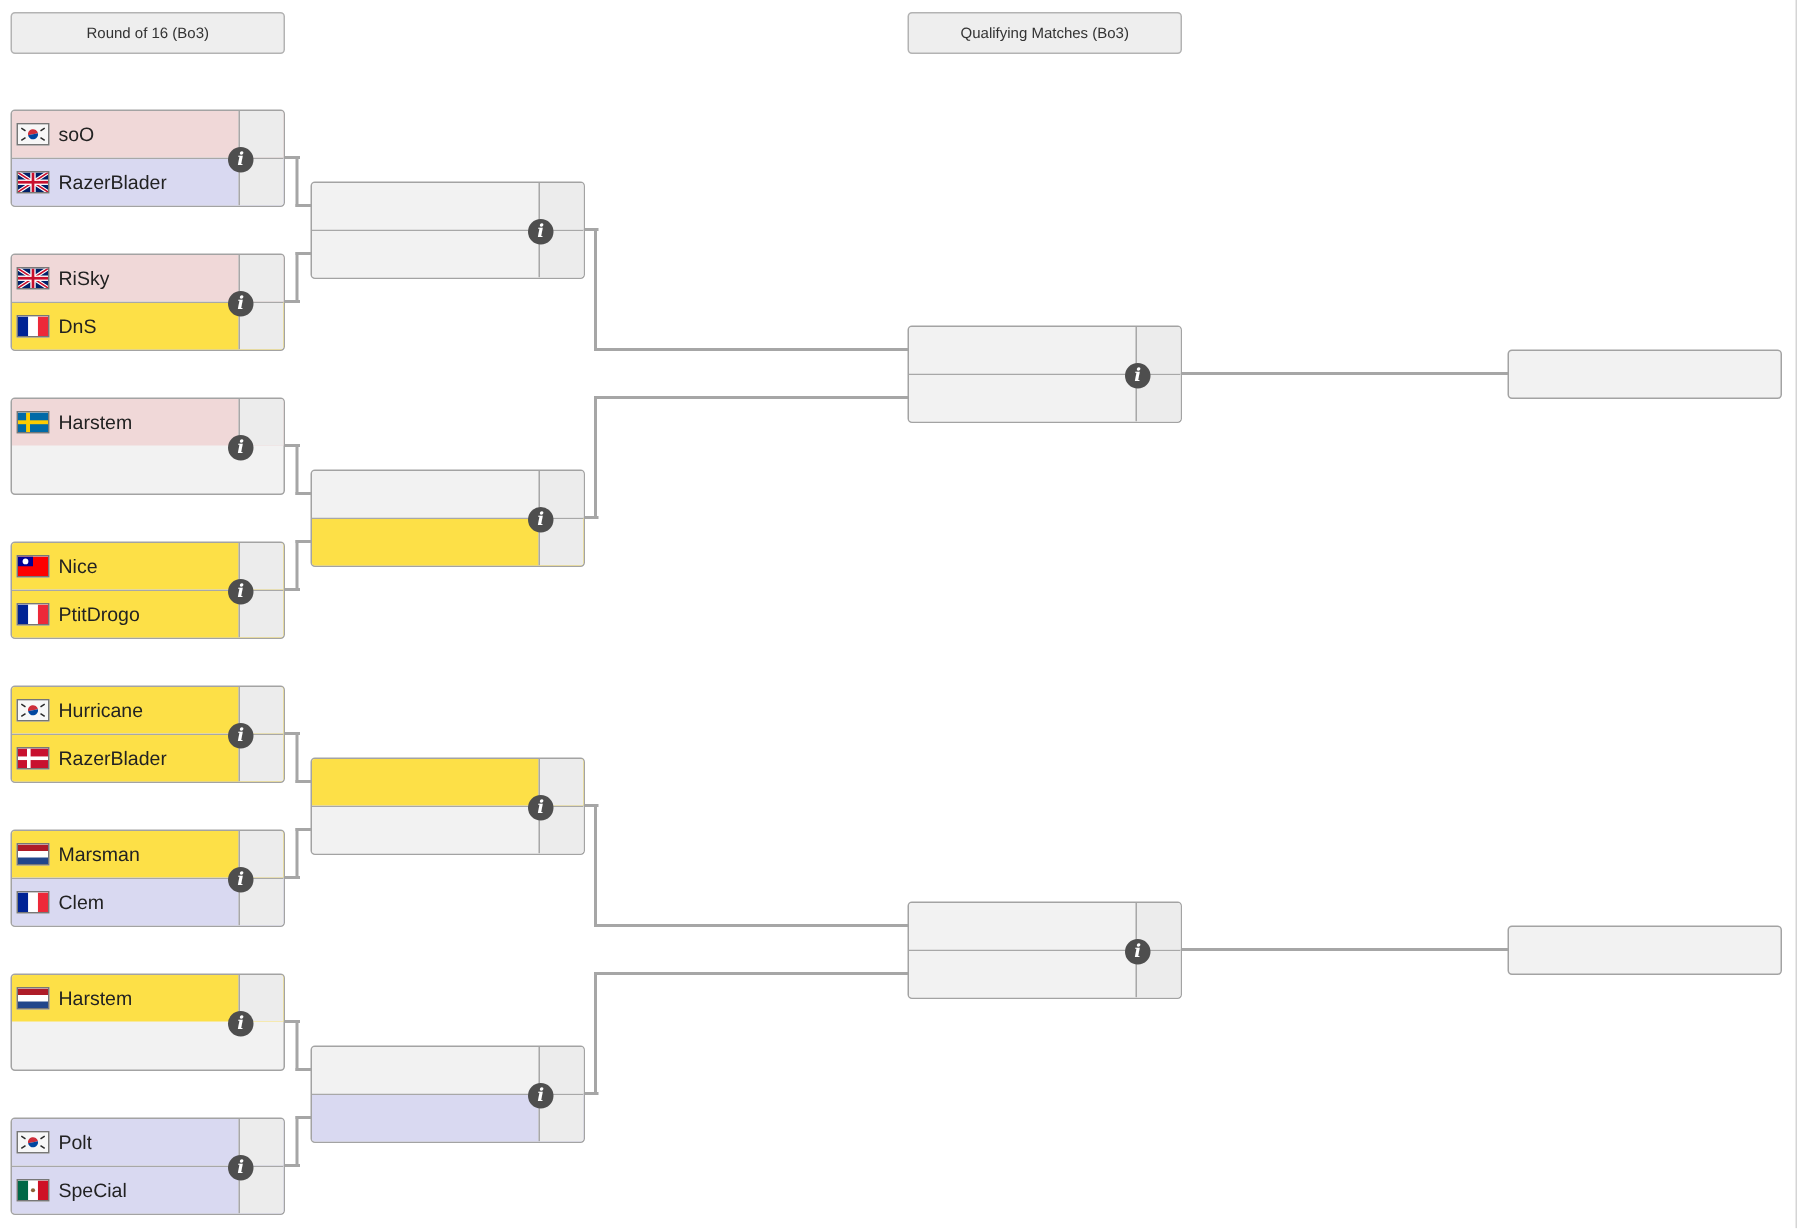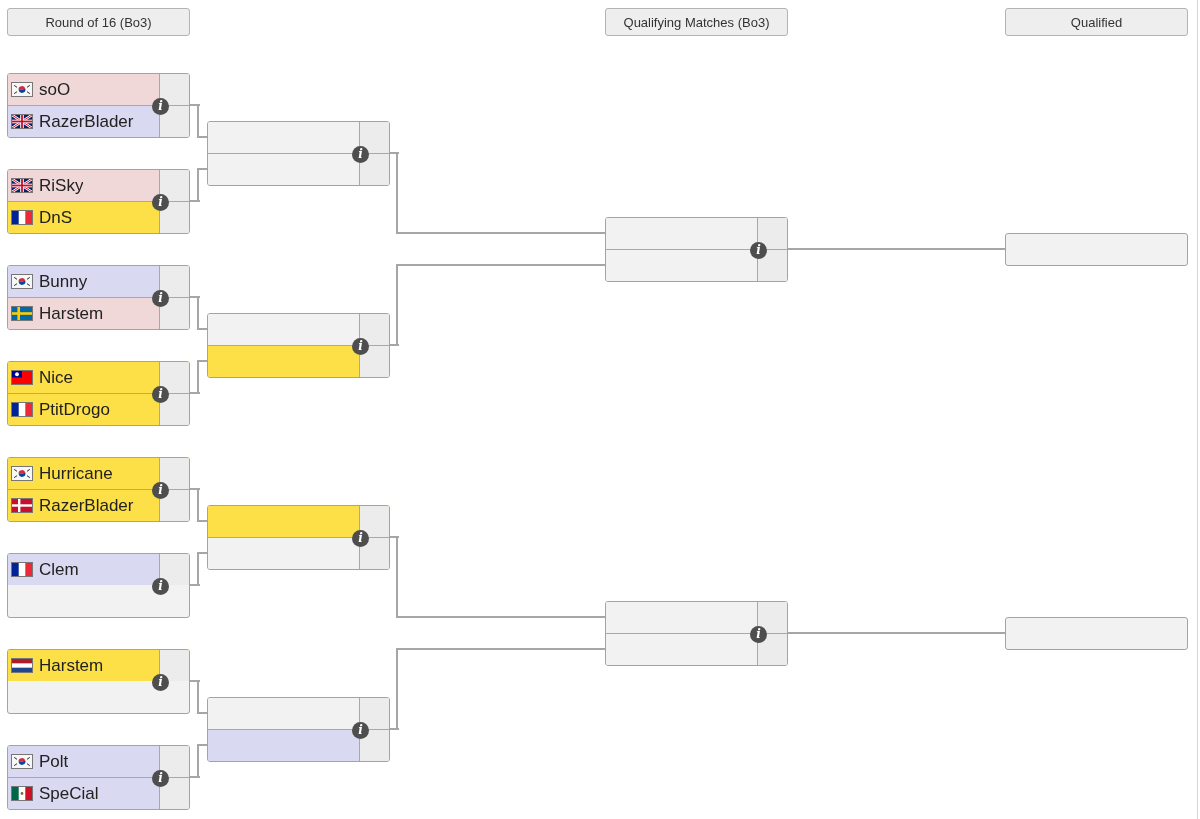--- a/index.html
+++ b/index.html
@@ -13,21 +13,21 @@
   }
   .header {
     position: absolute;
     top: 8px;
     height: 28px;
     width: 183px;
     box-sizing: border-box;
     border: 1px solid #b3b3b3;
     border-radius: 3px;
     background: #eeeeee;
-    font-size: 13px;
+    font-size: 10px;
     color: #333;
     display: flex;
     align-items: center;
     justify-content: center;
     z-index: 2;
   }
   .match {
     position: absolute;
     width: 183px;
     height: 65px;
@@ -53,21 +53,21 @@
   .flag {
     width: 20px; height: 13px;
     border: 1px solid #777;
     margin: 0 6px 0 3px;
     flex: 0 0 auto;
     display: inline-block;
     background: #fff;
   }
   .flag svg { display: block; width: 100%; height: 100%; }
   .pname {
-    font-size: 17px;
+    font-size: 13px;
     color: #222;
     white-space: nowrap;
     overflow: hidden;
   }
   .score {
     width: 29px;
     align-self: stretch;
     border-left: 1px solid #a8a8a8;
     background: #ececec;
     margin-left: auto;
@@ -118,21 +118,20 @@
   }
 </style>
 </head>
 <body>
 
 <div id="canvas">
   <div class="page-edge"></div>
 
   <div class="header" style="left:7px">Round of 16 (Bo3)</div>
   <div class="header" style="left:605px">Qualifying Matches (Bo3)</div>
-  <div class="header" style="left:1005px">Qualified</div>
 
   <div id="connectors">
       <div class="line" style="left: 190px; top: 104px; width: 10px; height: 2px;"></div>
       <div class="line" style="left: 197px; top: 104px; width: 2px; height: 34px;"></div>
       <div class="line" style="left: 197px; top: 136px; width: 11px; height: 2px;"></div>
       <div class="line" style="left: 190px; top: 200px; width: 10px; height: 2px;"></div>
       <div class="line" style="left: 197px; top: 168px; width: 2px; height: 34px;"></div>
       <div class="line" style="left: 197px; top: 168px; width: 11px; height: 2px;"></div>
       <div class="line" style="left: 190px; top: 296px; width: 10px; height: 2px;"></div>
       <div class="line" style="left: 197px; top: 296px; width: 2px; height: 34px;"></div>
@@ -229,151 +228,146 @@
             <rect x="13.3" width="6.7" height="13" fill="#ed2939"></rect>
           </svg>
         </span>
       <span class="pname">DnS</span>
       <span class="score"></span>
     </div>
     <span class="info">i</span>
   </div>
 
   <div class="match" style="left:7px;top:265px">
-    <div class="slot c-blue">
+    <div class="slot c-pink">
+      <span class="flag">
+          <svg viewBox="0 0 20 13">
+            <rect width="20" height="13" fill="#006aa7"></rect>
+            <rect x="5.4" width="2.6" height="13" fill="#fecc00"></rect>
+            <rect y="5.2" width="20" height="2.6" fill="#fecc00"></rect>
+          </svg>
+        </span>
+      <span class="pname">Harstem</span>
+      <span class="score"></span>
+    </div>
+    <span class="info">i</span>
+  </div>
+
+  <div class="match" style="left:7px;top:361px">
+    <div class="slot c-green">
+      <span class="flag">
+          <svg viewBox="0 0 20 13">
+            <rect width="20" height="13" fill="#fe0000"></rect>
+            <rect width="10" height="6.5" fill="#000095"></rect>
+            <circle cx="5" cy="3.25" r="1.9" fill="#fff"></circle>
+          </svg>
+        </span>
+      <span class="pname">Nice</span>
+      <span class="score"></span>
+    </div>
+    <div class="slot c-green">
+      <span class="flag">
+          <svg viewBox="0 0 20 13">
+            <rect width="20" height="13" fill="#fff"></rect>
+            <rect width="6.7" height="13" fill="#002395"></rect>
+            <rect x="13.3" width="6.7" height="13" fill="#ed2939"></rect>
+          </svg>
+        </span>
+      <span class="pname">PtitDrogo</span>
+      <span class="score"></span>
+    </div>
+    <span class="info">i</span>
+  </div>
+
+  <div class="match" style="left:7px;top:457px">
+    <div class="slot c-green">
       <span class="flag">
           <svg viewBox="0 0 20 13">
             <rect width="20" height="13" fill="#f7f7f7"></rect>
             <g stroke="#2b2b2b" stroke-width="1">
               <path d="M2.2 2.4l2.8 1.9M2.2 10.6l2.8-1.9M15 4.3l2.8-1.9M15 8.7l2.8 1.9"></path>
             </g>
             <g transform="rotate(-12 10 6.5)">
               <path d="M6.6 6.5a3.4 3.4 0 0 1 6.8 0z" fill="#cd2e3a"></path>
               <path d="M13.4 6.5a3.4 3.4 0 0 1-6.8 0z" fill="#0047a0"></path>
             </g>
           </svg>
         </span>
-      <span class="pname">Bunny</span>
-      <span class="score"></span>
-    </div>
-    <div class="slot c-pink">
-      <span class="flag">
-          <svg viewBox="0 0 20 13">
-            <rect width="20" height="13" fill="#006aa7"></rect>
-            <rect x="5.4" width="2.6" height="13" fill="#fecc00"></rect>
-            <rect y="5.2" width="20" height="2.6" fill="#fecc00"></rect>
-          </svg>
-        </span>
-      <span class="pname">Harstem</span>
-      <span class="score"></span>
-    </div>
-    <span class="info">i</span>
-  </div>
-
-  <div class="match" style="left:7px;top:361px">
-    <div class="slot c-green">
-      <span class="flag">
-          <svg viewBox="0 0 20 13">
-            <rect width="20" height="13" fill="#fe0000"></rect>
-            <rect width="10" height="6.5" fill="#000095"></rect>
-            <circle cx="5" cy="3.25" r="1.9" fill="#fff"></circle>
-          </svg>
-        </span>
-      <span class="pname">Nice</span>
-      <span class="score"></span>
-    </div>
-    <div class="slot c-green">
+      <span class="pname">Hurricane</span>
+      <span class="score"></span>
+    </div>
+    <div class="slot c-green">
+      <span class="flag">
+          <svg viewBox="0 0 20 13">
+            <rect width="20" height="13" fill="#c8102e"></rect>
+            <rect x="6" width="2.4" height="13" fill="#fff"></rect>
+            <rect y="5.3" width="20" height="2.4" fill="#fff"></rect>
+          </svg>
+        </span>
+      <span class="pname">RazerBlader</span>
+      <span class="score"></span>
+    </div>
+    <span class="info">i</span>
+  </div>
+
+  <div class="match" style="left:7px;top:553px">
+    <div class="slot c-green">
+      <span class="flag">
+          <svg viewBox="0 0 20 13">
+            <rect width="20" height="13" fill="#fff"></rect>
+            <rect width="20" height="4.33" fill="#ae1c28"></rect>
+            <rect y="8.67" width="20" height="4.33" fill="#21468b"></rect>
+          </svg>
+        </span>
+      <span class="pname">Marsman</span>
+      <span class="score"></span>
+    </div>
+    <div class="slot c-blue">
       <span class="flag">
           <svg viewBox="0 0 20 13">
             <rect width="20" height="13" fill="#fff"></rect>
             <rect width="6.7" height="13" fill="#002395"></rect>
             <rect x="13.3" width="6.7" height="13" fill="#ed2939"></rect>
           </svg>
         </span>
-      <span class="pname">PtitDrogo</span>
-      <span class="score"></span>
-    </div>
-    <span class="info">i</span>
-  </div>
-
-  <div class="match" style="left:7px;top:457px">
-    <div class="slot c-green">
+      <span class="pname">Clem</span>
+      <span class="score"></span>
+    </div>
+    <span class="info">i</span>
+  </div>
+
+  <div class="match" style="left:7px;top:649px">
+    <div class="slot c-green">
+      <span class="flag">
+          <svg viewBox="0 0 20 13">
+            <rect width="20" height="13" fill="#fff"></rect>
+            <rect width="20" height="4.33" fill="#ae1c28"></rect>
+            <rect y="8.67" width="20" height="4.33" fill="#21468b"></rect>
+          </svg>
+        </span>
+      <span class="pname">Harstem</span>
+      <span class="score"></span>
+    </div>
+    <span class="info">i</span>
+  </div>
+
+  <div class="match" style="left:7px;top:745px">
+    <div class="slot c-blue">
       <span class="flag">
           <svg viewBox="0 0 20 13">
             <rect width="20" height="13" fill="#f7f7f7"></rect>
             <g stroke="#2b2b2b" stroke-width="1">
               <path d="M2.2 2.4l2.8 1.9M2.2 10.6l2.8-1.9M15 4.3l2.8-1.9M15 8.7l2.8 1.9"></path>
             </g>
             <g transform="rotate(-12 10 6.5)">
               <path d="M6.6 6.5a3.4 3.4 0 0 1 6.8 0z" fill="#cd2e3a"></path>
               <path d="M13.4 6.5a3.4 3.4 0 0 1-6.8 0z" fill="#0047a0"></path>
             </g>
           </svg>
         </span>
-      <span class="pname">Hurricane</span>
-      <span class="score"></span>
-    </div>
-    <div class="slot c-green">
-      <span class="flag">
-          <svg viewBox="0 0 20 13">
-            <rect width="20" height="13" fill="#c8102e"></rect>
-            <rect x="6" width="2.4" height="13" fill="#fff"></rect>
-            <rect y="5.3" width="20" height="2.4" fill="#fff"></rect>
-          </svg>
-        </span>
-      <span class="pname">RazerBlader</span>
-      <span class="score"></span>
-    </div>
-    <span class="info">i</span>
-  </div>
-
-  <div class="match" style="left:7px;top:553px">
-    <div class="slot c-blue">
-      <span class="flag">
-          <svg viewBox="0 0 20 13">
-            <rect width="20" height="13" fill="#fff"></rect>
-            <rect width="6.7" height="13" fill="#002395"></rect>
-            <rect x="13.3" width="6.7" height="13" fill="#ed2939"></rect>
-          </svg>
-        </span>
-      <span class="pname">Clem</span>
-      <span class="score"></span>
-    </div>
-    <span class="info">i</span>
-  </div>
-
-  <div class="match" style="left:7px;top:649px">
-    <div class="slot c-green">
-      <span class="flag">
-          <svg viewBox="0 0 20 13">
-            <rect width="20" height="13" fill="#fff"></rect>
-            <rect width="20" height="4.33" fill="#ae1c28"></rect>
-            <rect y="8.67" width="20" height="4.33" fill="#21468b"></rect>
-          </svg>
-        </span>
-      <span class="pname">Harstem</span>
-      <span class="score"></span>
-    </div>
-    <span class="info">i</span>
-  </div>
-
-  <div class="match" style="left:7px;top:745px">
-    <div class="slot c-blue">
-      <span class="flag">
-          <svg viewBox="0 0 20 13">
-            <rect width="20" height="13" fill="#f7f7f7"></rect>
-            <g stroke="#2b2b2b" stroke-width="1">
-              <path d="M2.2 2.4l2.8 1.9M2.2 10.6l2.8-1.9M15 4.3l2.8-1.9M15 8.7l2.8 1.9"></path>
-            </g>
-            <g transform="rotate(-12 10 6.5)">
-              <path d="M6.6 6.5a3.4 3.4 0 0 1 6.8 0z" fill="#cd2e3a"></path>
-              <path d="M13.4 6.5a3.4 3.4 0 0 1-6.8 0z" fill="#0047a0"></path>
-            </g>
-          </svg>
-        </span>
       <span class="pname">Polt</span>
       <span class="score"></span>
     </div>
     <div class="slot c-blue">
       <span class="flag">
           <svg viewBox="0 0 20 13">
             <rect width="20" height="13" fill="#fff"></rect>
             <rect width="6.7" height="13" fill="#006847"></rect>
             <rect x="13.3" width="6.7" height="13" fill="#ce1126"></rect>
             <circle cx="10" cy="6.5" r="1.4" fill="#8c6239"></circle>

